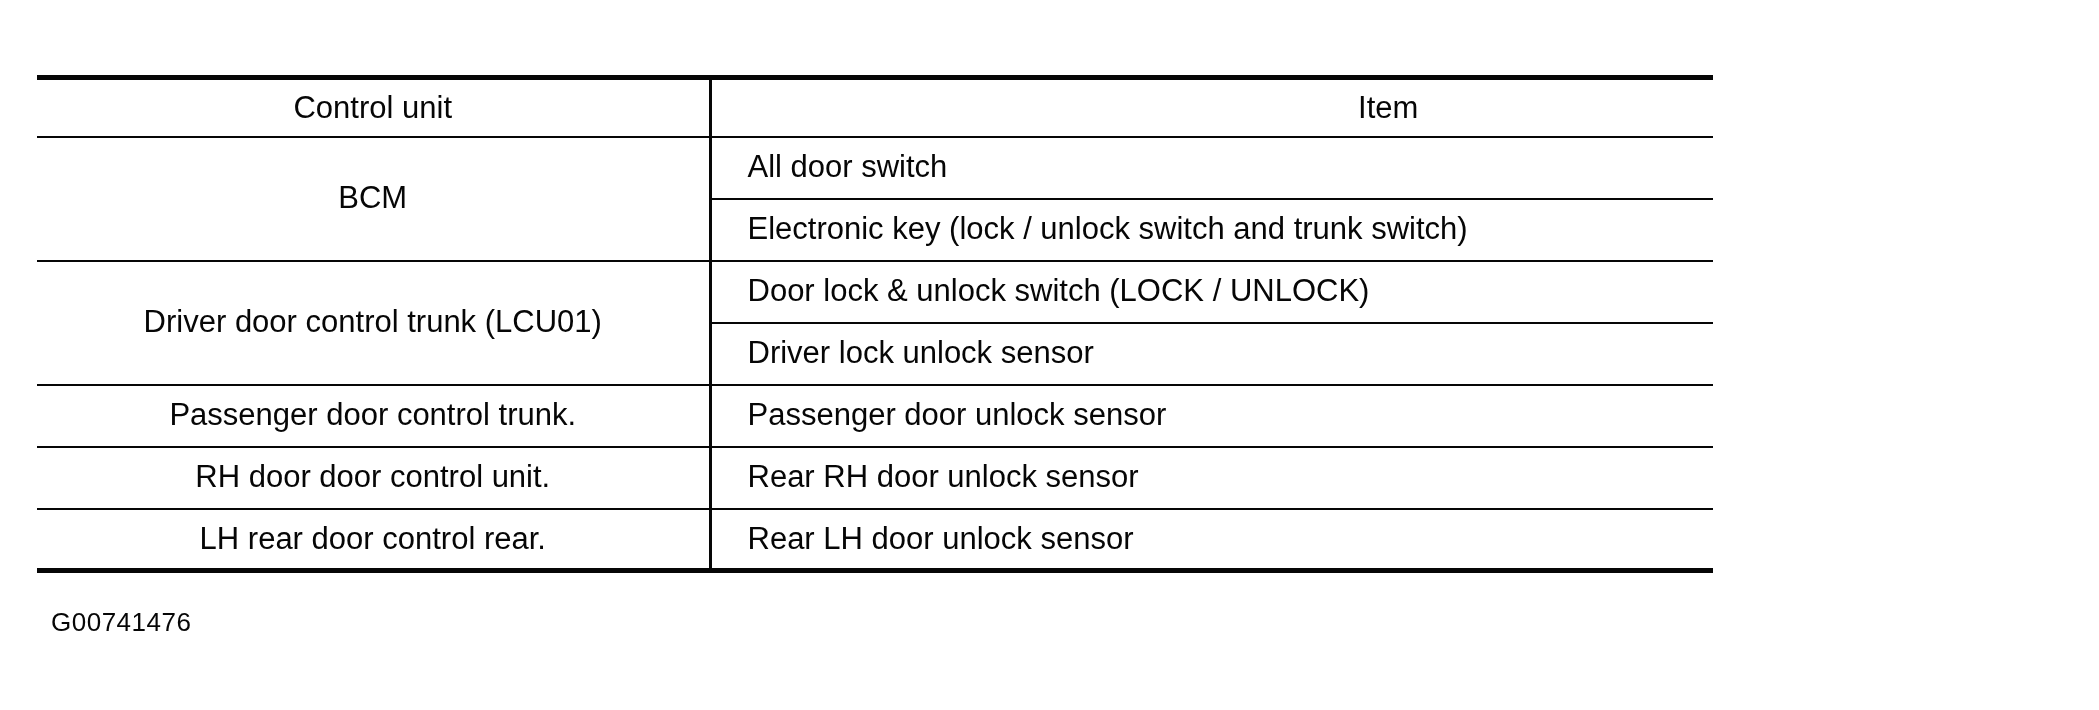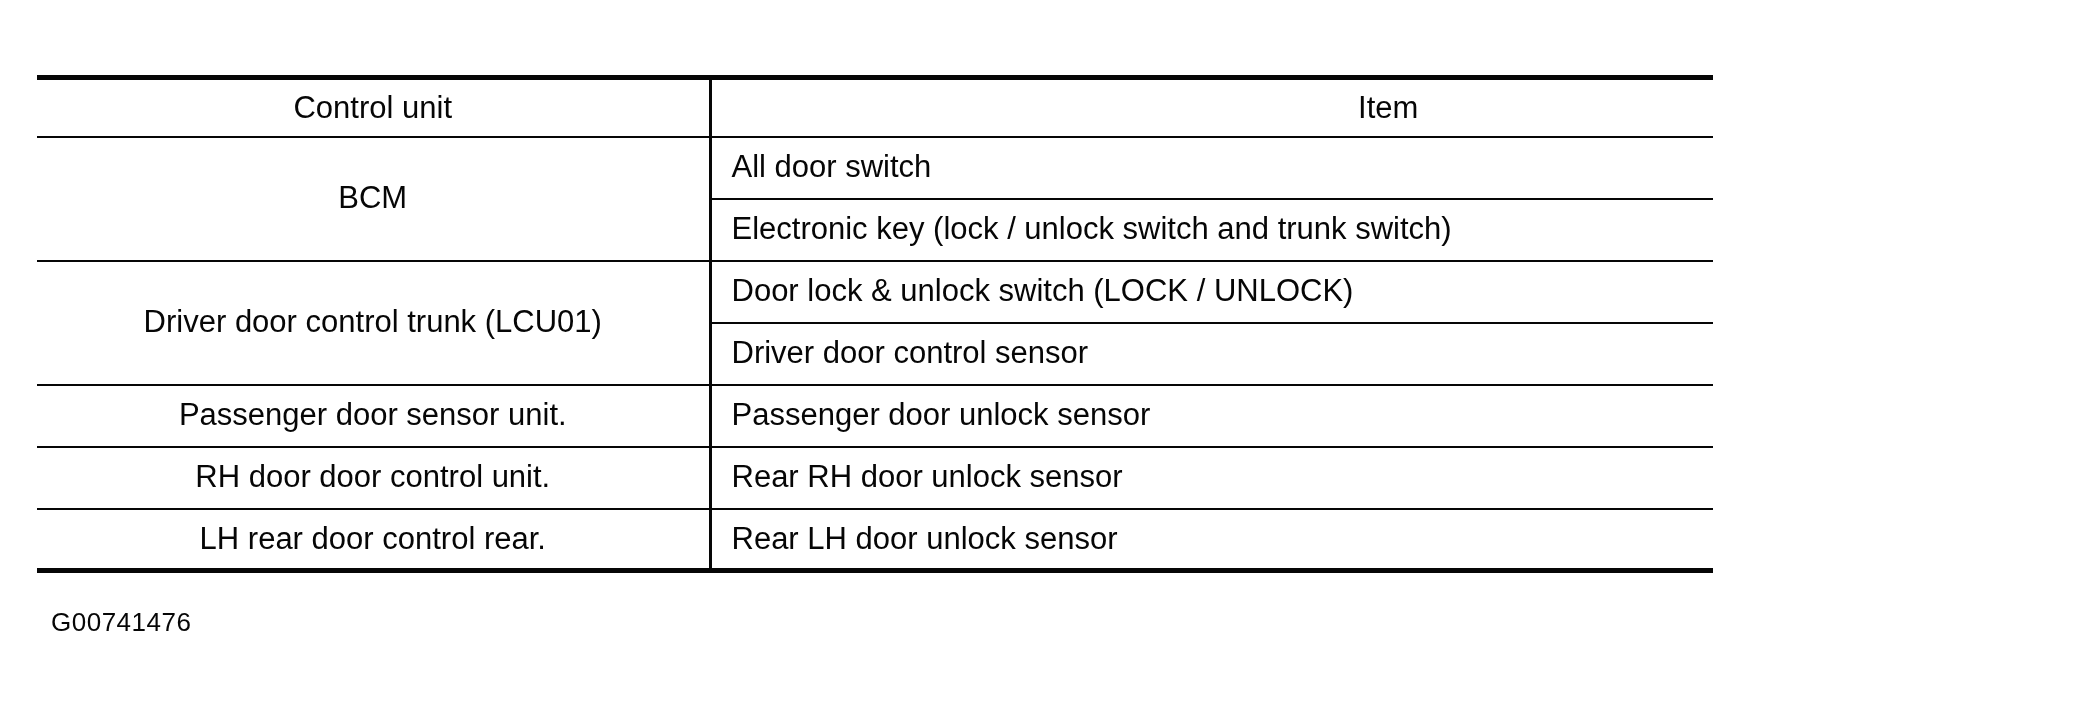--- a/index.html
+++ b/index.html
@@ -38,21 +38,21 @@
   .spec-table th { height: 59px; }
   .spec-table td { height: 62px; }
   .col-control {
     width: 673px;
     text-align: center;
     border-right: 3px solid var(--border, #060606);
     padding: 0 10px;
   }
   .col-item {
     text-align: left;
-    padding-left: 20px;
+    padding-left: 36px;
     padding-right: 10px;
   }
   .figure-id {
     position: absolute;
     left: 51px;
     top: 607px;
     font-size: 26px;
     letter-spacing: 0.5px;
     color: var(--text, #060606);
   }
@@ -75,24 +75,24 @@
           <td class="col-item">All door switch</td>
         </tr>
         <tr>
           <td class="col-item">Electronic key (lock / unlock switch and trunk switch)</td>
         </tr>
         <tr>
           <td class="col-control" rowspan="2">Driver door control trunk (LCU01)</td>
           <td class="col-item">Door lock &amp; unlock switch (LOCK / UNLOCK)</td>
         </tr>
         <tr>
-          <td class="col-item">Driver door control sensor</td>
+          <td class="col-item">Driver lock unlock sensor</td>
         </tr>
         <tr>
-          <td class="col-control" rowspan="1">Passenger door sensor unit.</td>
+          <td class="col-control" rowspan="1">Passenger door control trunk.</td>
           <td class="col-item">Passenger door unlock sensor</td>
         </tr>
         <tr>
           <td class="col-control" rowspan="1">RH door door control unit.</td>
           <td class="col-item">Rear RH door unlock sensor</td>
         </tr>
         <tr>
           <td class="col-control" rowspan="1">LH rear door control rear.</td>
           <td class="col-item">Rear LH door unlock sensor</td>
         </tr>

